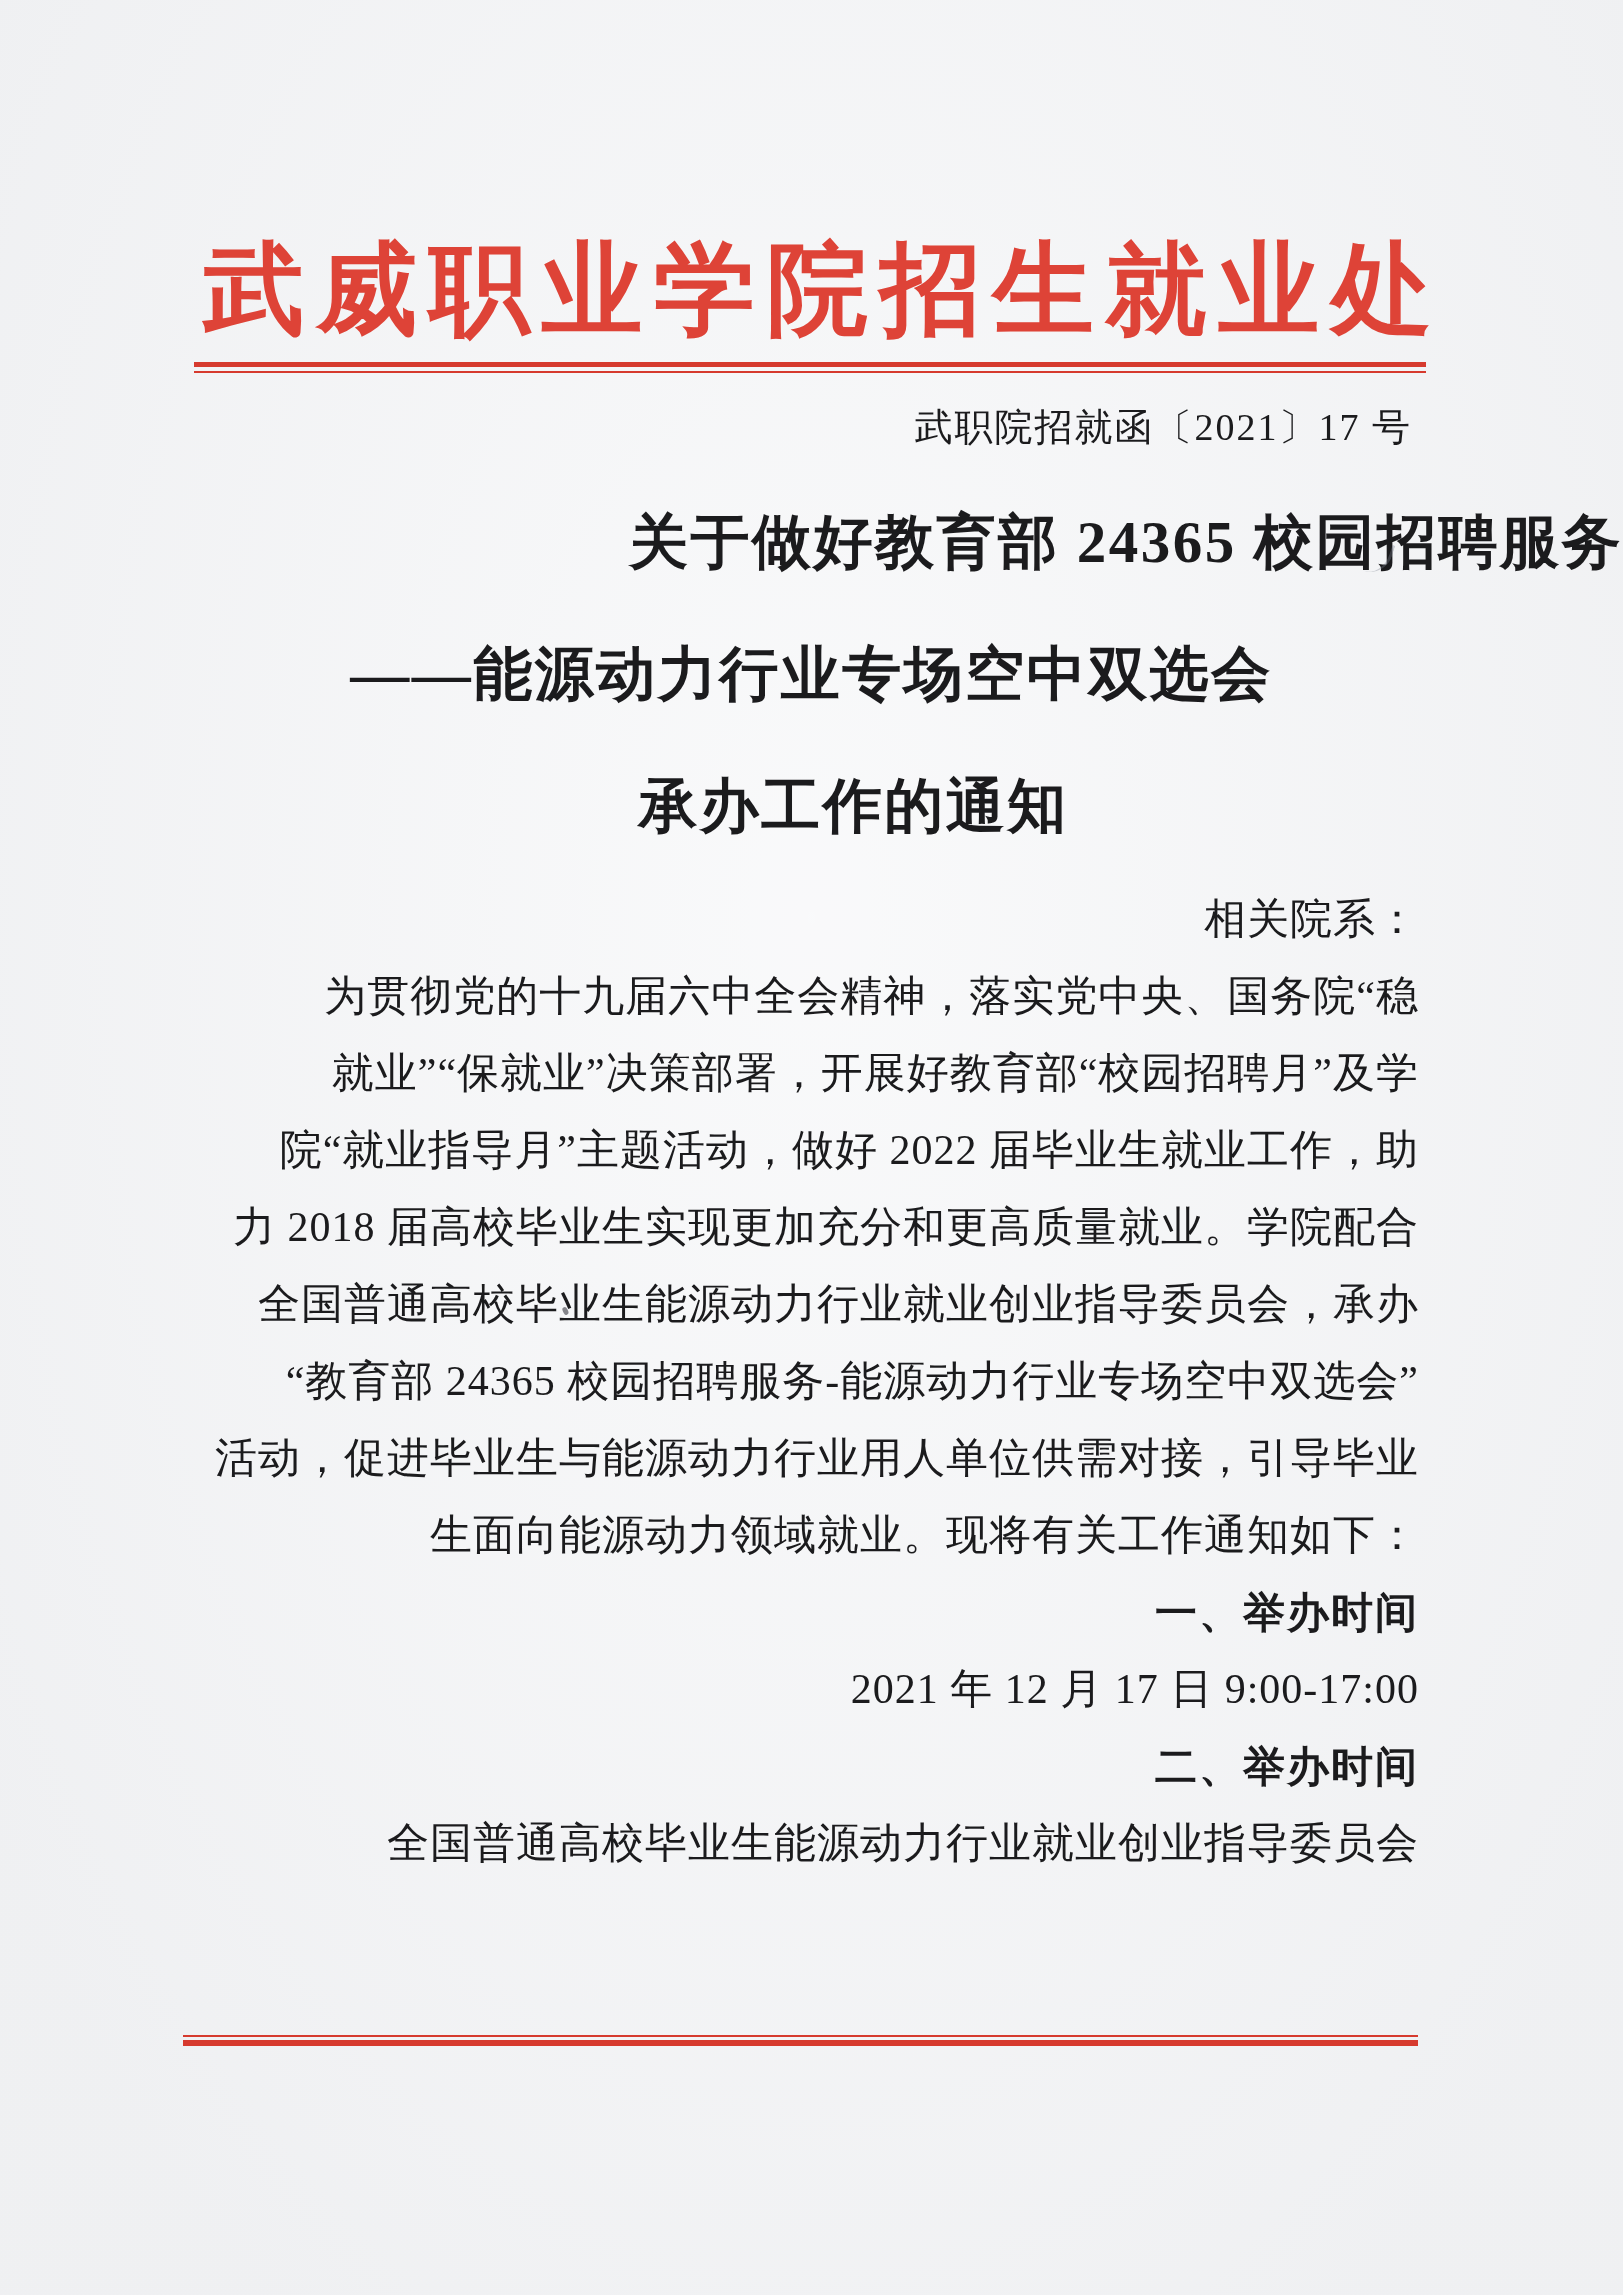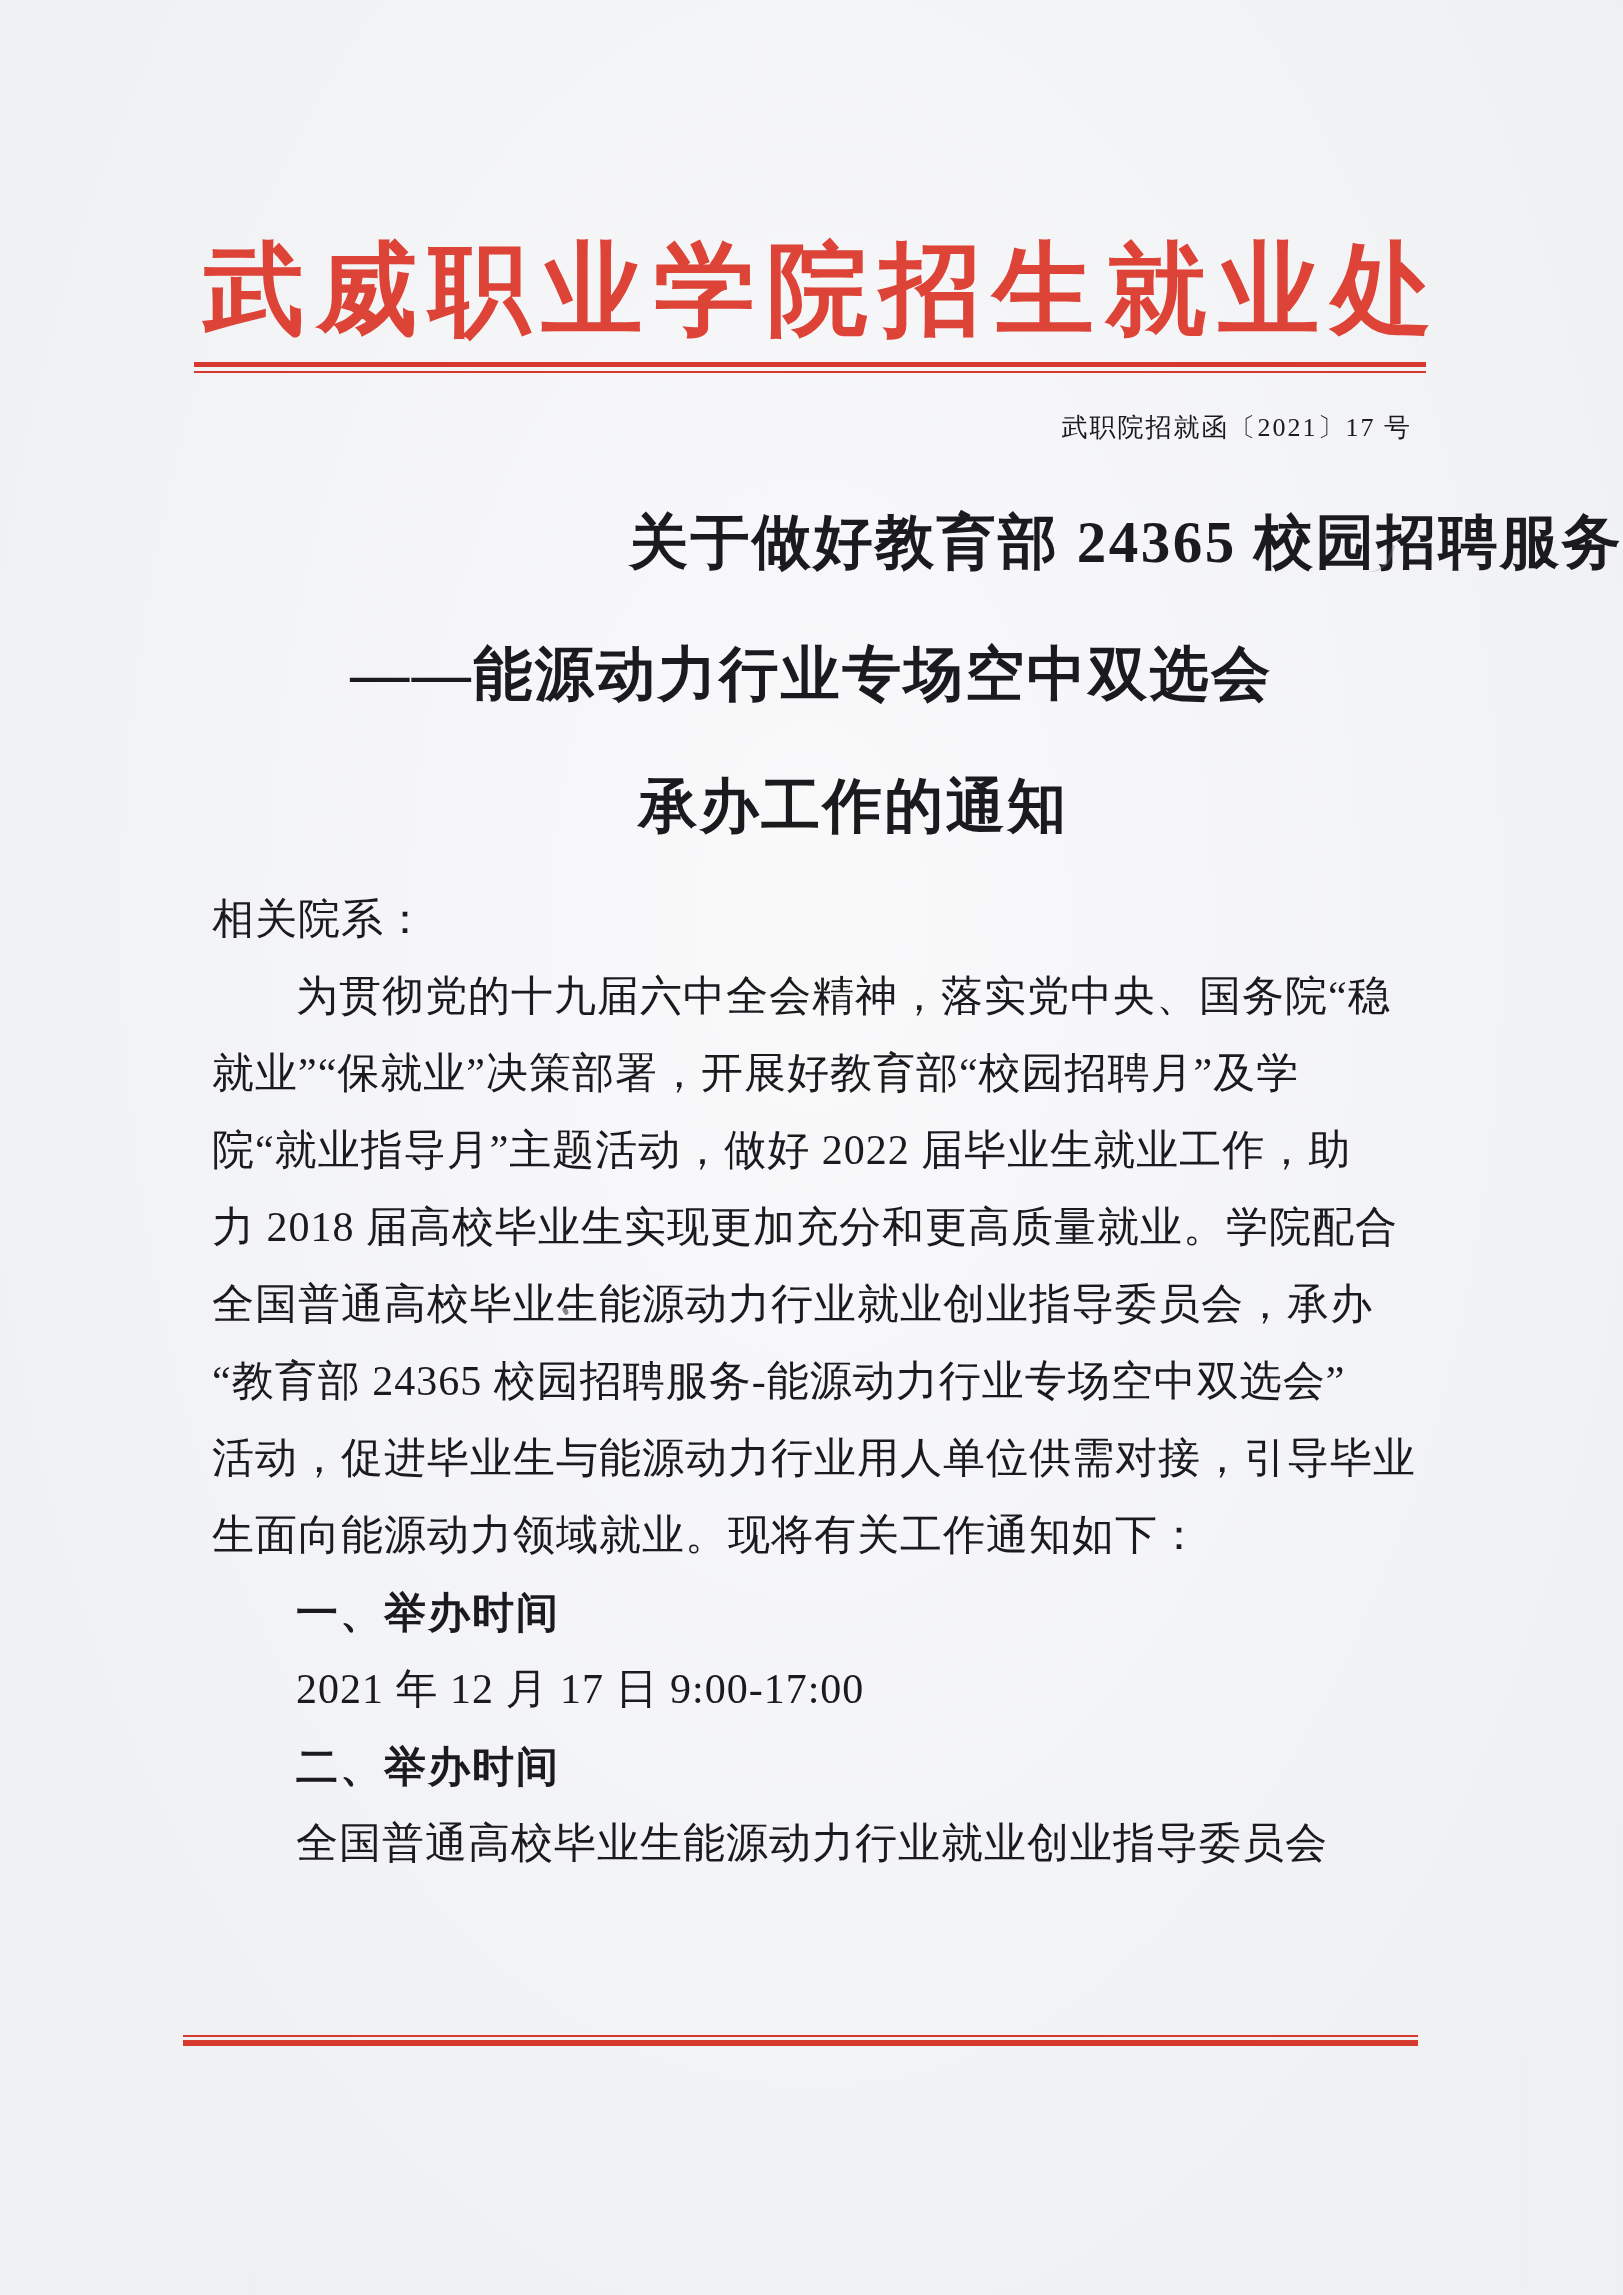--- a/index.html
+++ b/index.html
@@ -30,38 +30,39 @@
     margin-left:12px;
   }
   .letterhead-rule{
     position:absolute;left:194px;top:362px;width:1232px;
     height:4.4px;
     border-top:5.9px solid var(--red_rule);
     border-bottom:2.9px solid var(--red_rule);
   }
   .doc-number{
     position:absolute;right:211px;top:403px;
-    font-size:26px;line-height:49px;
+    font-size:38px;line-height:49px;
     letter-spacing:2px;
     white-space:nowrap;
   }
   .notice-title{
     position:absolute;left:0;width:100%;
     text-align:center;
     font-weight:bold;
     font-size:59px;line-height:74px;
     letter-spacing:2.5px;
     white-space:nowrap;
   }
   .t1{top:505px;text-align:right;}
   .t2{top:637px;}
   .t3{top:769px;margin-left:42px;}
   .body-block{
     position:absolute;left:212px;top:881px;width:1207px;
     font-size:42px;
+    text-align:right;
   }
   .body-line{
     height:77px;line-height:77px;
     white-space:nowrap;
     letter-spacing:1px;
   }
   .indent{padding-left:84px;}
   .hei{
     font-family:"Liberation Sans","DejaVu Sans",sans-serif;
     font-weight:bold;

